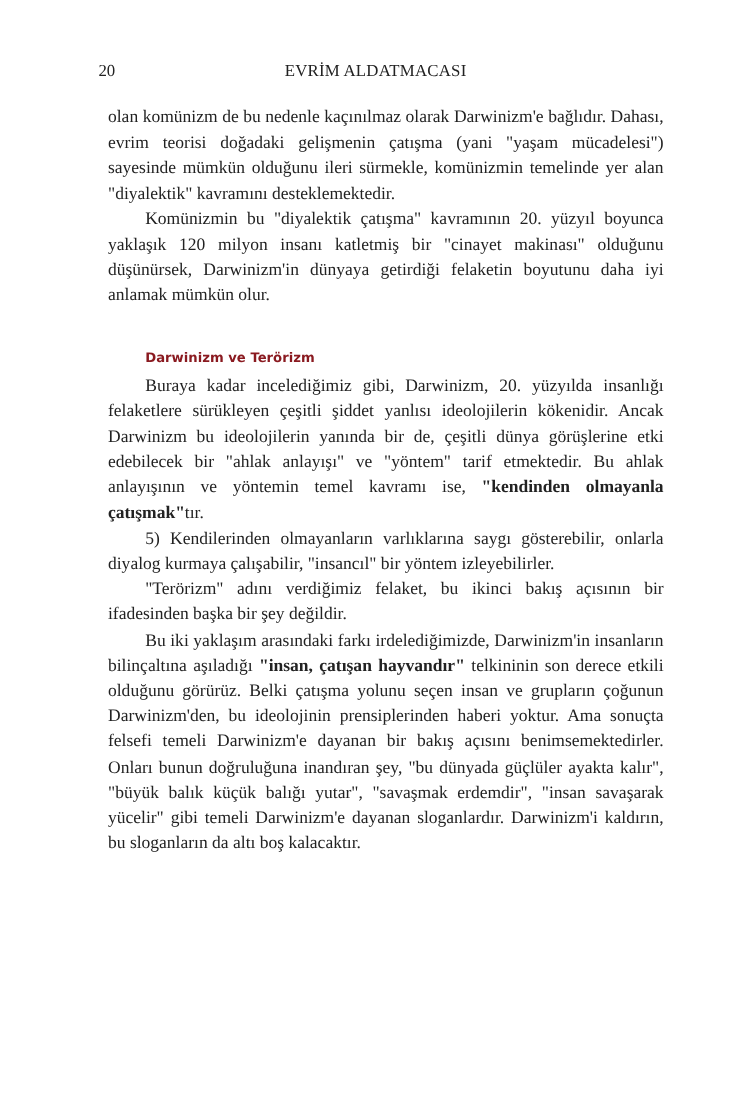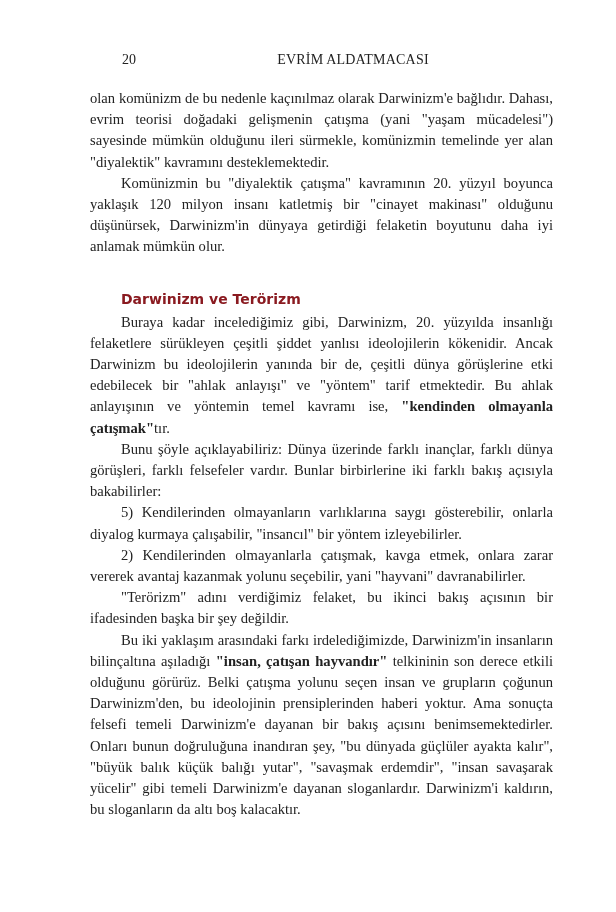--- a/index.html
+++ b/index.html
@@ -1,38 +1,36 @@
 <!DOCTYPE html>
 <html><head>
 <meta charset="utf-8">
 <style>
   html, body { margin: 0; padding: 0; background: #ffffff; }
   body { width: 616px; height: 912px; position: relative; overflow: hidden; font-family: "Liberation Serif", "DejaVu Serif", serif; color: #222; }
-  .header { position: absolute; top: 52px; left: 0; width: 544px; height: 20px; margin-left: 40px; }
+  .header { position: absolute; top: 52px; left: 0; width: 544px; height: 20px; }
   .page-num { position: absolute; left: 82px; top: 0; font-size: 14px; }
   .running-title { position: absolute; left: 0; width: 616px; top: 0; text-align: center; font-size: 14px; letter-spacing: 0.2px; padding-left: 10px; box-sizing: border-box; }
   .body { position: absolute; left: 90px; width: 463px; top: 88px; font-size: 14.6px; line-height: 21.2px; text-align: justify; }
   .body p { margin: 0; text-indent: 0; }
   .body p.ind { text-indent: 31px; }
-  .heading { margin: 18px 0 2px 31px !important; font-family: "DejaVu Sans", sans-serif; font-weight: bold; font-size: 14px; color: #8a1a20; line-height: 22px; text-align: left; }
+  .heading { margin: 18px 0 2px 31px !important; font-family: "DejaVu Sans", sans-serif; font-weight: bold; font-size: 11px; color: #8a1a20; line-height: 22px; text-align: left; }
   .spacer { height: 12px; }
   b { font-weight: bold; }
 </style>
 </head>
 <body>
 
 <div class="header">
   <span class="page-num">20</span>
   <div class="running-title">EVRİM ALDATMACASI</div>
 </div>
 
 <div class="body">
   <p>olan komünizm de bu nedenle kaçınılmaz olarak Darwinizm'e bağlıdır. Dahası, evrim teorisi doğadaki gelişmenin çatışma (yani "yaşam mücadelesi") sayesinde mümkün olduğunu ileri sürmekle, komünizmin temelinde yer alan "diyalektik" kavramını desteklemektedir.</p>
   <p class="ind">Komünizmin bu "diyalektik çatışma" kavramının 20. yüzyıl boyunca yaklaşık 120 milyon insanı katletmiş bir "cinayet makinası" olduğunu düşünürsek, Darwinizm'in dünyaya getirdiği felaketin boyutunu daha iyi anlamak mümkün olur.</p>
   <div class="spacer"></div>
   <p class="heading">Darwinizm ve Terörizm</p>
   <p class="ind"><span>Buraya kadar incelediğimiz gibi, Darwinizm, 20. yüzyılda insanlığı felaketlere sürükleyen çeşitli şiddet yanlısı ideolojilerin kökenidir. Ancak Darwinizm bu ideolojilerin yanında bir de, çeşitli dünya görüşlerine etki edebilecek bir "ahlak anlayışı" ve "yöntem" tarif etmektedir. Bu ahlak anlayışının ve yöntemin temel kavramı ise, </span><b>"kendinden olmayanla çatışmak"</b><span>tır.</span></p>
-  <p class="ind">Bunu şöyle açıklayabiliriz: Dünya üzerinde farklı inançlar, farklı dünya görüşleri, farklı felsefeler vardır. Bunlar birbirlerine iki farklı bakış açısıyla bakabilirler:</p>
   <p class="ind">5) Kendilerinden olmayanların varlıklarına saygı gösterebilir, onlarla diyalog kurmaya çalışabilir, "insancıl" bir yöntem izleyebilirler.</p>
-  <p class="ind">2) Kendilerinden olmayanlarla çatışmak, kavga etmek, onlara zarar vererek avantaj kazanmak yolunu seçebilir, yani "hayvani" davranabilirler.</p>
   <p class="ind">"Terörizm" adını verdiğimiz felaket, bu ikinci bakış açısının bir ifadesinden başka bir şey değildir.</p>
   <p class="ind"><span>Bu iki yaklaşım arasındaki farkı irdelediğimizde, Darwinizm'in insanların bilinçaltına aşıladığı </span><b>"insan, çatışan hayvandır"</b><span> telkininin son derece etkili olduğunu görürüz. Belki çatışma yolunu seçen insan ve grupların çoğunun Darwinizm'den, bu ideolojinin prensiplerinden haberi yoktur. Ama sonuçta felsefi temeli Darwinizm'e dayanan bir bakış açısını benimsemektedirler. Onları bunun doğruluğuna inandıran şey, "bu dünyada güçlüler ayakta kalır", "büyük balık küçük balığı yutar", "savaşmak erdemdir", "insan savaşarak yücelir" gibi temeli Darwinizm'e dayanan sloganlardır. Darwinizm'i kaldırın, bu sloganların da altı boş kalacaktır.</span></p>
 </div>
 
 </body></html>

